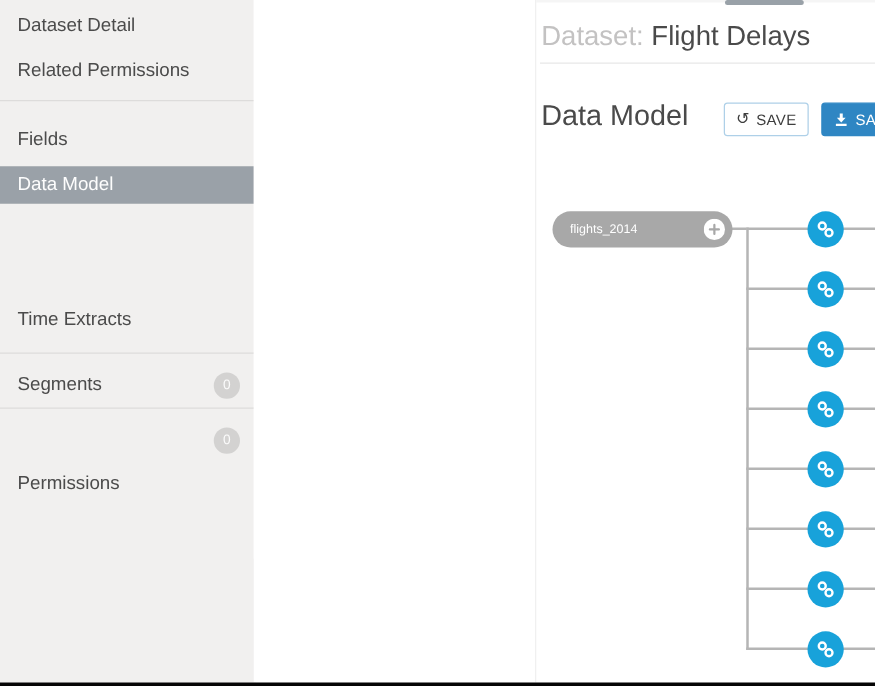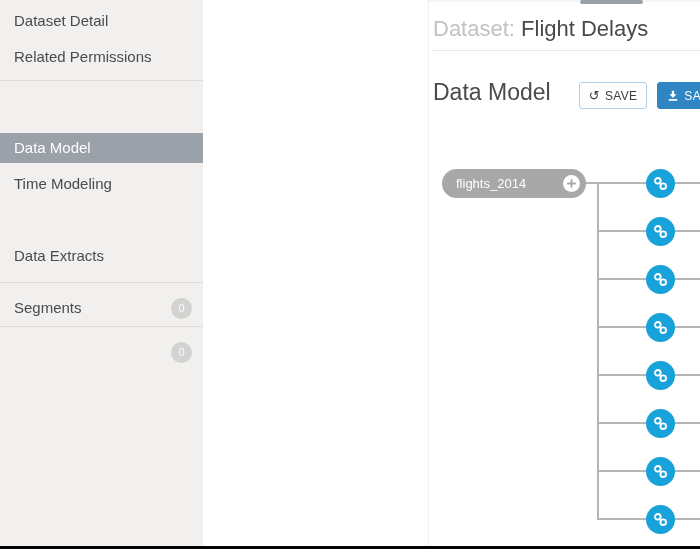--- a/index.html
+++ b/index.html
@@ -37,21 +37,21 @@
     position:absolute;top:82px;height:27px;border-radius:3px;box-sizing:border-box;
     display:flex;align-items:center;justify-content:center;gap:5px;
     font-size:12px;letter-spacing:.3px;cursor:pointer;
   }
   .btn-undo{left:376px;width:68px;background:#ffffff;border:1px solid #aed0e8;color:#3e3e3e;}
   .btn-undo .undo-glyph{font-family:"DejaVu Sans", sans-serif;font-size:13px;line-height:1;margin-top:-1px;}
   .btn-save{left:454px;width:70px;background:#2f86c3;border:1px solid #2f86c3;color:#ffffff;}
   
   .pill{
     position:absolute;height:29px;background:#a8a8a8;border-radius:15px;color:#ffffff;
-    font-size:13px;display:flex;align-items:center;
+    font-size:10px;display:flex;align-items:center;
     padding:0 26px 0 14px;box-sizing:border-box;white-space:nowrap;overflow:hidden;cursor:pointer;
   }
   .pill .pill-label{overflow:hidden;white-space:nowrap;}
   .plus-badge{position:absolute;right:6px;top:6px;width:17px;height:17px;pointer-events:none;}
   .root-pill{left:239px;top:169px;width:144px;}
   .trunk{position:absolute;left:394px;top:182px;width:2px;height:338px;background:#b5b5b5;}
   .root-connector{position:absolute;left:381px;top:182px;width:13px;height:2px;background:#b5b5b5;}
   .tree-row{position:absolute;left:0;width:700px;height:29px;}
   .row-line{position:absolute;left:394px;top:13.5px;width:136px;height:2px;background:#b5b5b5;}
   .link-circle{
@@ -61,32 +61,33 @@
   
   .window-bottom{position:absolute;left:0;top:546px;width:700px;height:3px;background:#050505;}
 </style>
 </head>
 <body>
 
 <div class="sidebar">
   <div class="side-item" style="top:6px">Dataset Detail</div>
   <div class="side-item" style="top:42px">Related Permissions</div>
   <div class="side-divider" style="top:80px"></div>
+  <div class="side-item" style="top:97px">Fields</div>
   <div class="side-item selected" style="top:133px">Data Model</div>
-  <div class="side-item" style="top:169px">Time Modeling</div>
-  <div class="side-item" style="top:241px">Data Extracts</div>
+  <div class="side-item" style="top:241px">Time Extracts</div>
   <div class="side-divider" style="top:282px"></div>
   <div class="side-item" style="top:293px">
     <span>Segments</span>
     <span class="badge">0</span>
   </div>
   <div class="side-divider" style="top:326px"></div>
   <div class="side-item" style="top:337px">
     <span class="badge">0</span>
   </div>
+  <div class="side-item" style="top:372px">Permissions</div>
 </div>
 <div class="sidebar-edge"></div>
 
 <div class="content">
   <div class="panel-edge"></div>
   <div class="top-scroll-track"></div>
   <div class="top-scroll-thumb"></div>
 
   <div class="page-title">
     <span class="prefix">Dataset:</span>

